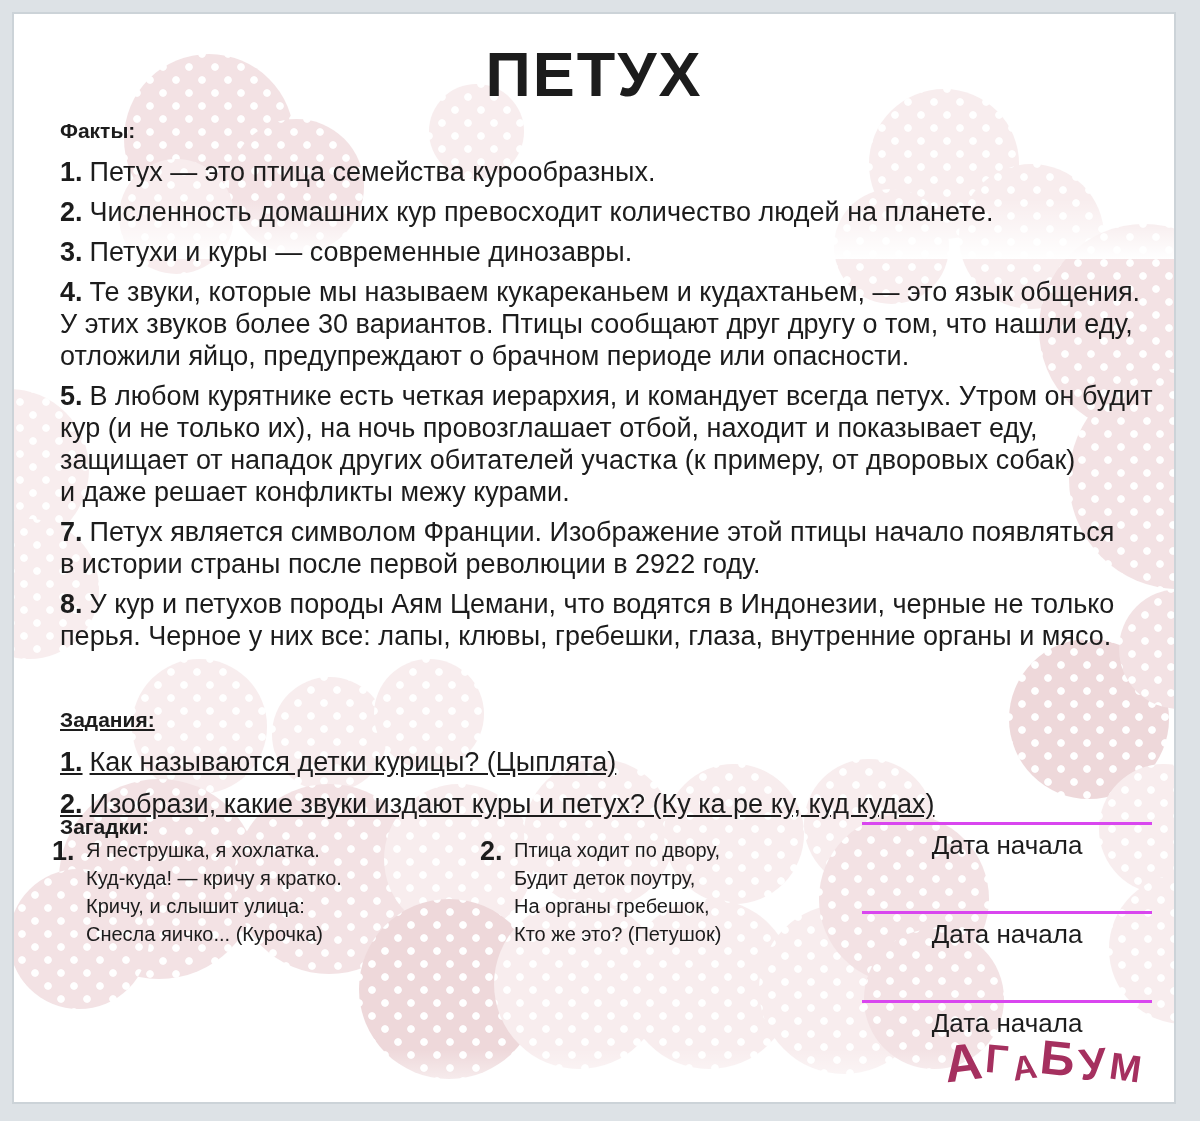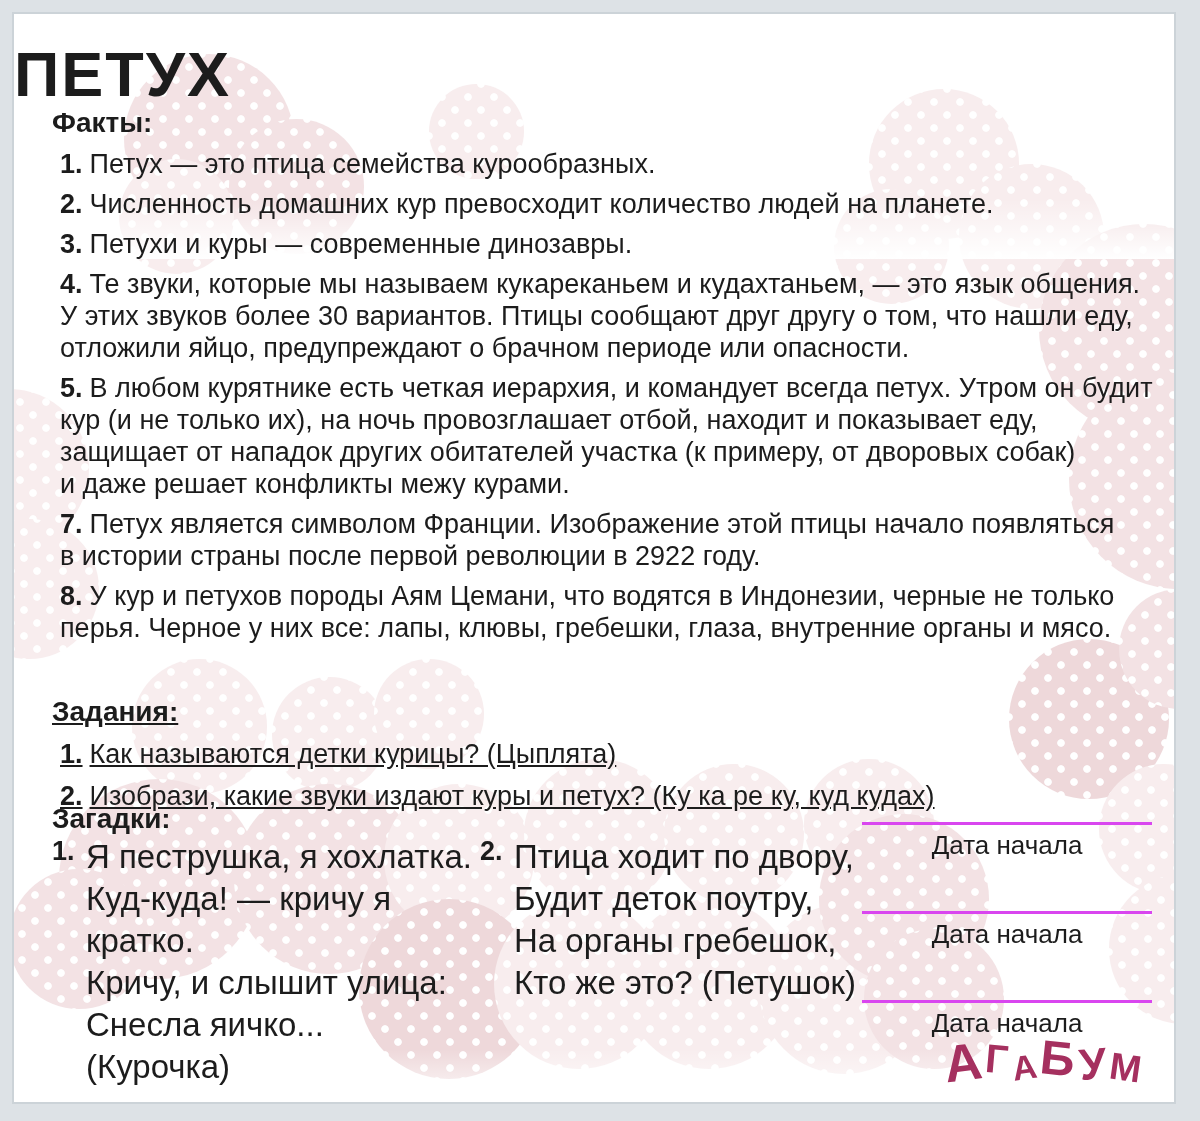--- a/index.html
+++ b/index.html
@@ -30,38 +30,38 @@
   .t3{background-color:#eed8da;}
   .fadebot{
     position:absolute;left:0;right:0;height:60px;z-index:0;
     background:linear-gradient(rgba(255,255,255,0), #ffffff);
   }
 
   .content{position:absolute;inset:0;z-index:1;}
 
   .title{
     position:absolute;top:24px;left:0;right:0;
-    text-align:left;font-size:63px;font-weight:bold;letter-spacing:2px;
+    text-align:center;font-size:63px;font-weight:bold;letter-spacing:2px;
   }
 
   .facts{position:absolute;left:38px;top:91px;width:1110px;}
-  .sec-h{font-size:28px;font-weight:bold;line-height:35px;margin:0;}
+  .sec-h{font-size:21px;font-weight:bold;line-height:35px;margin:8px;}
   .item{font-size:27px;line-height:32px;margin:8px;}
   .num{font-weight:bold;margin-right:7px;}
   .txt{white-space:pre-line;}
 
   .tasks{position:absolute;left:38px;top:680px;width:1110px;text-decoration:underline;}
   .tasks .item{line-height:34px;}
 
   .riddles-h{position:absolute;left:38px;top:787px;}
   .riddle{position:absolute;top:822px;display:flex;align-items:flex-start;}
   .riddle-1{left:38px;width:420px;}
   .riddle-2{left:466px;width:380px;}
   .r-num{font-weight:bold;font-size:27px;line-height:30px;width:34px;flex:none;}
-  .r-txt{font-size:33px;line-height:42px;white-space:pre-line;}
+  .r-txt{font-size:20px;line-height:28px;white-space:pre-line;}
 
   .date-field{position:absolute;left:848px;width:290px;border-top:3px solid #d946ef;}
   .date-field .lbl{display:block;text-align:center;font-size:26px;padding-top:5px;}
   .df-0{top:808px;} .df-1{top:897px;} .df-2{top:986px;}
 
   .logo{
     position:absolute;right:28px;top:1016px;height:70px;
     color:#a5305f;font-weight:bold;letter-spacing:4px;white-space:nowrap;
   }
   .logo span{display:inline-block;}

